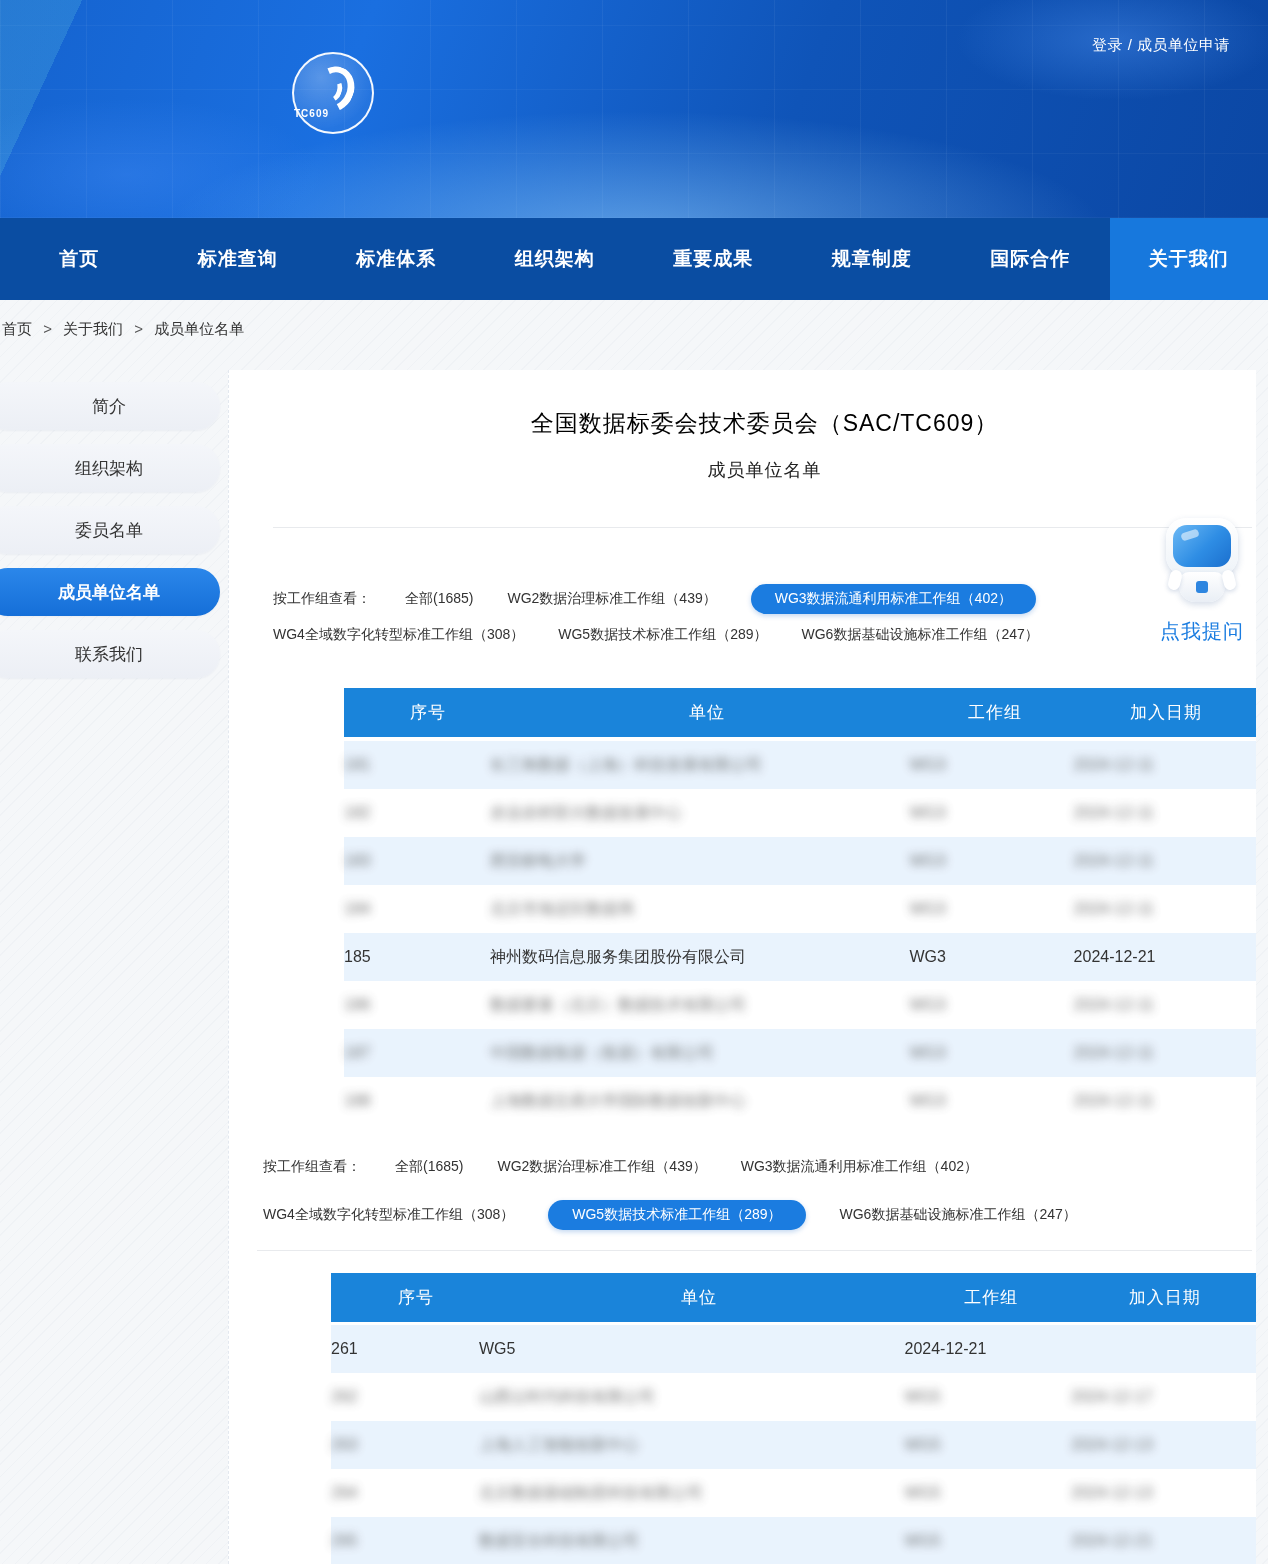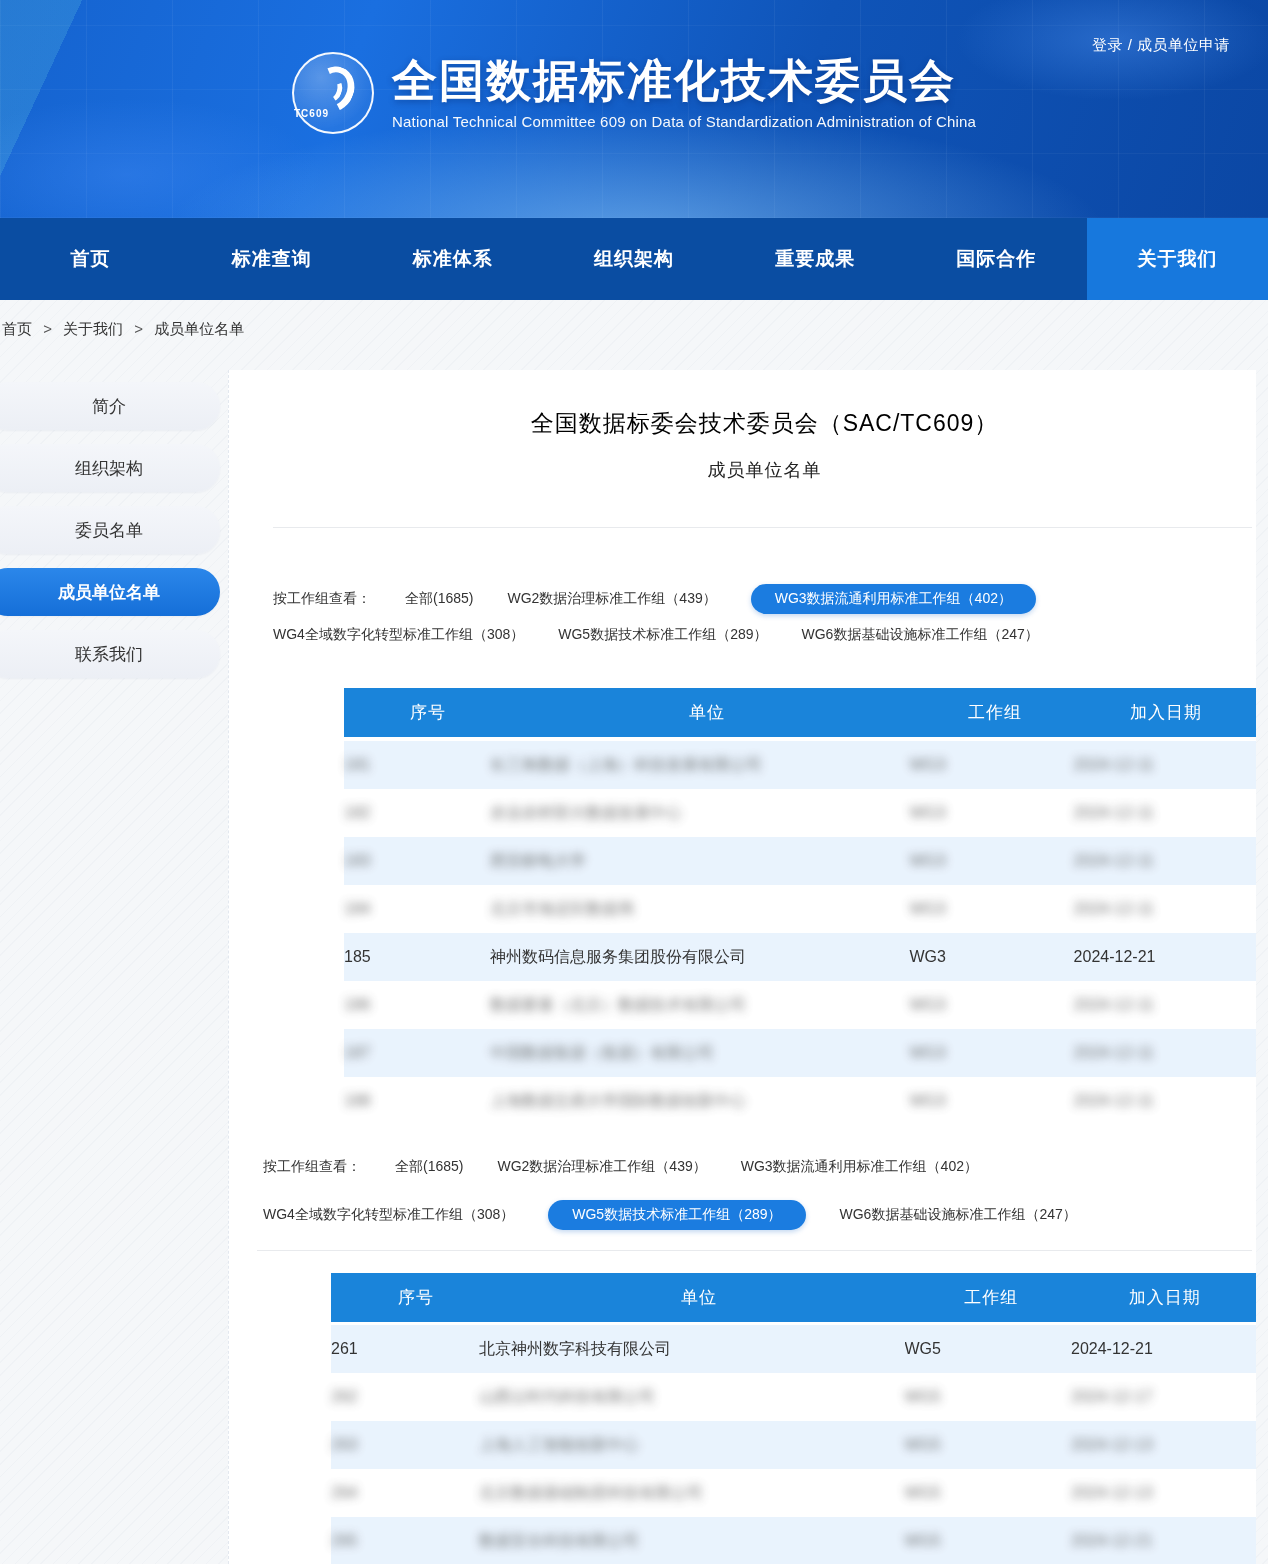--- a/index.html
+++ b/index.html
@@ -125,33 +125,30 @@
 <div id="page">
 
   <div class="banner">
     <div class="topbar-links">登录 / 成员单位申请</div>
     <div class="brand">
       <div class="logo">
         <div class="swoosh"></div>
         <div class="swoosh2"></div>
         <div class="logo-code">TC609</div>
       </div>
-      <div class="brand-text">
-        <div class="brand-title">全国数据标准化技术委员会</div>
-        <div class="brand-sub">National Technical Committee 609 on Data of Standardization Administration of China</div>
-      </div>
     </div>
   </div>
 
   <div class="nav">
     <div class="nav-item">首页</div>
     <div class="nav-item">标准查询</div>
     <div class="nav-item">标准体系</div>
     <div class="nav-item">组织架构</div>
     <div class="nav-item">重要成果</div>
+    <div class="nav-item">规章制度</div>
     <div class="nav-item">国际合作</div>
     <div class="nav-item active">关于我们</div>
   </div>
 
   <div class="breadcrumb">
     <span class="bc">首页</span>
     <span class="sep">&gt;</span>
     <span class="bc">关于我们</span>
     <span class="sep">&gt;</span>
     <span class="bc">成员单位名单</span>
@@ -176,20 +173,31 @@
       <span class="filter-item">全部(1685)</span>
       <span class="filter-item">WG2数据治理标准工作组（439）</span>
       <span class="filter-item active">WG3数据流通利用标准工作组（402）</span>
     </div>
     <div class="filter-row fg1-r2">
       <span class="filter-item">WG4全域数字化转型标准工作组（308）</span>
       <span class="filter-item">WG5数据技术标准工作组（289）</span>
       <span class="filter-item">WG6数据基础设施标准工作组（247）</span>
     </div>
 
+    <div class="assistant">
+      <div class="robot-head">
+        <div class="robot-face"></div>
+      </div>
+      <div class="robot-body">
+        <div class="robot-arm l"></div>
+        <div class="robot-arm r"></div>
+        <div class="robot-belt"></div>
+      </div>
+      <div class="assistant-caption">点我提问</div>
+    </div>
 
     <div class="table tbl1">
       <div class="thead">
         <div class="cell">序号</div>
         <div class="cell">单位</div>
         <div class="cell">工作组</div>
         <div class="cell">加入日期</div>
       </div>
       <div class="trow alt blurred">
         <div class="cell">181</div>
@@ -256,21 +264,20 @@
 
     <div class="table tbl2">
       <div class="thead">
         <div class="cell">序号</div>
         <div class="cell">单位</div>
         <div class="cell">工作组</div>
         <div class="cell">加入日期</div>
       </div>
       <div class="trow alt">
         <div class="cell">261</div>
-        <div class="cell">北京神州数字科技有限公司</div>
         <div class="cell">WG5</div>
         <div class="cell">2024-12-21</div>
       </div>
       <div class="trow blurred">
         <div class="cell">262</div>
         <div class="cell">山西云时代科技有限公司</div>
         <div class="cell">WG5</div>
         <div class="cell">2024-12-17</div>
       </div>
       <div class="trow alt blurred">

